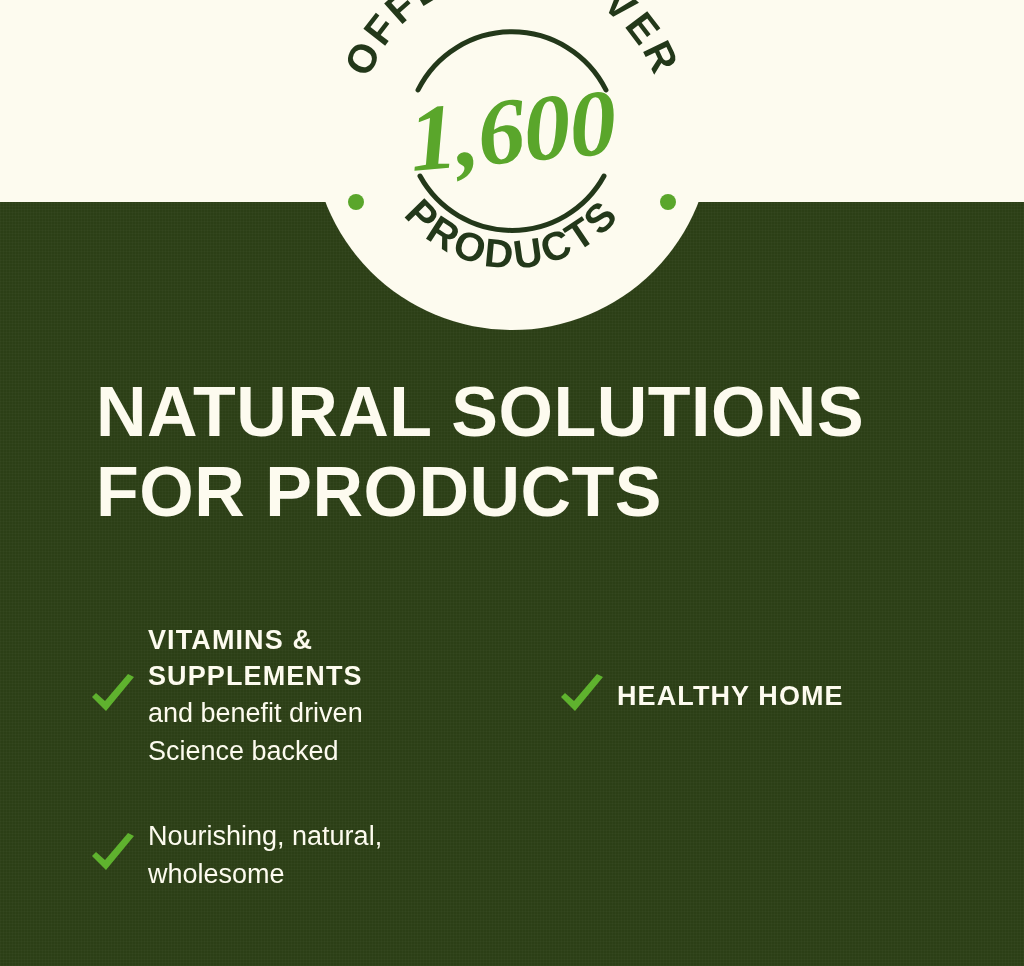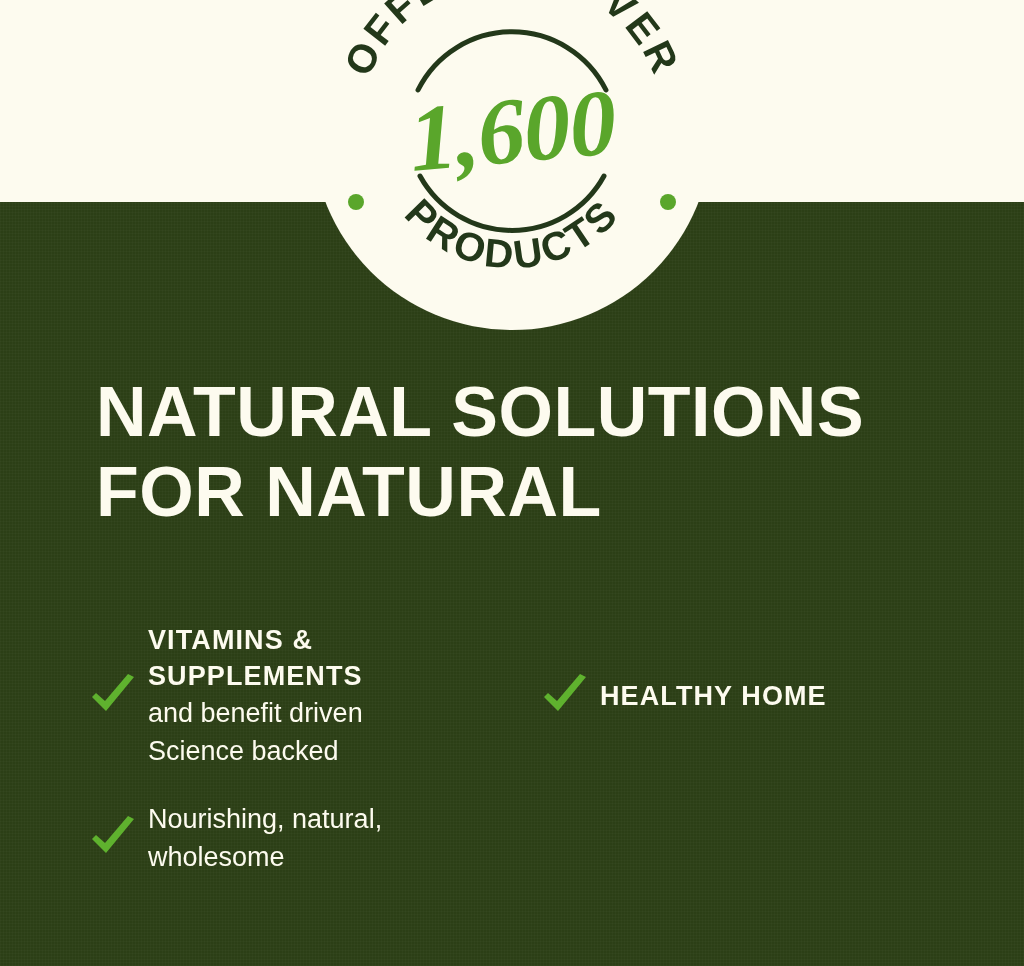--- a/index.html
+++ b/index.html
@@ -113,20 +113,21 @@
 
   
   .feature-grid {
     position: absolute;
     left: 88px;
     top: 592px;
     width: 900px;
     display: grid;
     grid-template-columns: 452px 448px;
     grid-template-rows: 208px auto;
+    gap: 17px;
   }
   .feature-item {
     display: flex;
     align-items: center;
   }
   .feature-check {
     flex: 0 0 auto;
     width: 54px;
     margin-right: 6px;
     display: flex;
@@ -184,21 +185,21 @@
     <circle class="badge-dot" cx="44" cy="272" r="8"></circle>
     <circle class="badge-dot" cx="356" cy="272" r="8"></circle>
   </svg>
 
   <div class="badge-count">
     <span>1,600</span>
   </div>
 
   <div class="headline">
     <div class="headline-line">NATURAL SOLUTIONS</div>
-    <div class="headline-line">FOR NATURAL</div>
+    <div class="headline-line">FOR PRODUCTS</div>
   </div>
 
   <div class="feature-grid">
 
     <div class="feature-item">
       <div class="feature-check">
         <svg width="50" height="46" viewBox="0 0 50 46" aria-hidden="true">
           <path d="M4 24 L18 38 L46 4 L40 1 L17 28 L8 20 Z" fill="#5fb22e"></path>
         </svg>
       </div>

